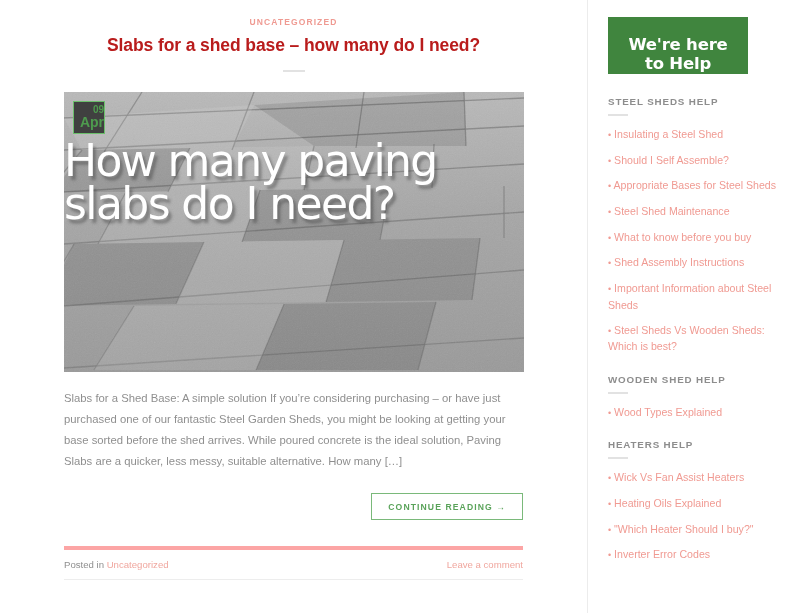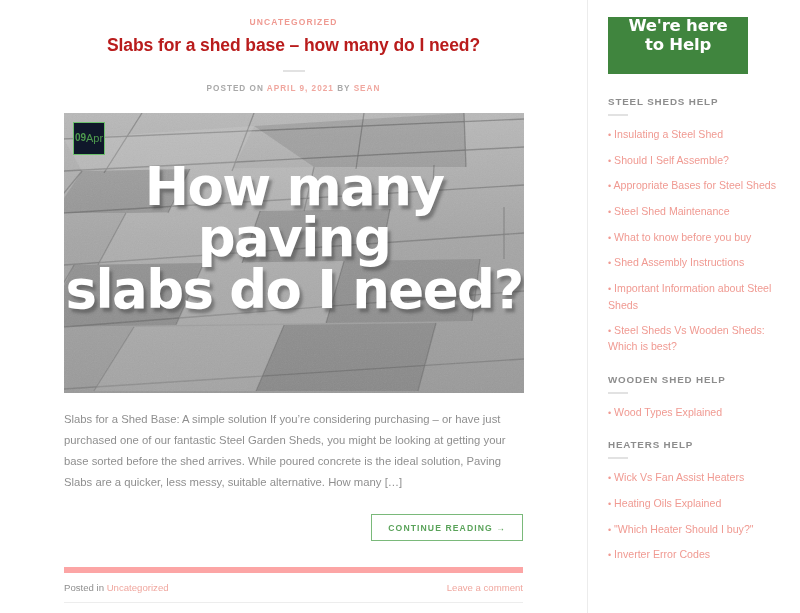--- a/index.html
+++ b/index.html
@@ -78,40 +78,40 @@
     background: #9d9d9d;
     overflow: hidden;
   }
   .featured .pave { position: absolute; inset: 0; }
   .date-badge {
     position: absolute;
     left: 9px;
     top: 9px;
     width: 32px;
     height: 33px;
-    background: #0f172a;
+    background: #404040;
     border: 1px solid #6bbf6b;
     display: flex;
-    flex-direction: row;
-    align-items: center;
+    flex-direction: column;
+    align-items: flex-end;
     justify-content: center;
     line-height: 1.05;
     z-index: 5;
   }
   .date-badge .d { font-size: 10px; font-weight: 700; color: #4e9b4e; }
-  .date-badge .m { font-size: 11px; font-weight: 400; color: #4e9b4e; }
+  .date-badge .m { font-size: 14px; font-weight: 700; color: #4e9b4e; }
 
   .overlay-text {
     position: absolute;
     left: 0; right: 0;
     top: 48px;
-    text-align: center;
+    text-align: left;
     font-family: "DejaVu Sans", sans-serif;
-    font-weight: 700;
-    font-size: 53px;
+    font-weight: 400;
+    font-size: 44px;
     line-height: 0.97;
     color: #ffffff;
     letter-spacing: -1.6px;
     text-shadow: 3px 4px 3px rgba(60,60,60,0.45);
     z-index: 4;
   }
 
   .excerpt {
     font-size: 11.3px;
     line-height: 1.85;
@@ -128,21 +128,21 @@
     font-size: 8.6px;
     letter-spacing: 1.1px;
     font-weight: 700;
     padding: 8px 16px 7px 16px;
     background: #ffffff;
     text-decoration: none;
   }
 
   .entry-footer {
     margin-top: 26px;
-    border-top: 6px solid #fca5a5;
+    border-top: 4px solid #fca5a5;
     border-bottom: 1px solid #ededed;
     padding: 9px 0 9px 0;
     display: flex;
     justify-content: space-between;
     align-items: center;
     font-size: 9.6px;
     color: #8f8f8f;
   }
   .entry-footer a { color: #f0a79f; text-decoration: none; }
 
@@ -156,21 +156,21 @@
     padding: 17px 18px 0 20px;
     overflow: hidden;
   }
 
   .help-banner {
     width: 140px;
     height: 57px;
     background: #40853e;
     color: #ffffff;
     display: flex;
-    align-items: flex-start;
+    align-items: flex-end;
     justify-content: center;
     text-align: center;
     font-size: 16.5px;
     font-weight: 700;
     line-height: 1.14;
     letter-spacing: -0.2px;
     font-family: "DejaVu Sans", sans-serif;
   }
 
   .widget { margin-top: 22px; }
@@ -207,26 +207,20 @@
     <article class="post">
 
       <div class="cat-line">
         <a href="#">UNCATEGORIZED</a>
       </div>
 
       <h2 class="post-title">Slabs for a shed base – how many do I need?</h2>
 
       <div class="title-rule"></div>
 
-      <div class="meta-line">
-        <span>POSTED ON</span>
-        <span class="lnk">APRIL 9, 2021</span>
-        <span>BY</span>
-        <span class="lnk">SEAN</span>
-      </div>
 
       <div class="featured">
         <svg class="pave" viewBox="0 0 460 280" preserveAspectRatio="none">
           <defs>
             <linearGradient id="gbg" x1="0" y1="0" x2="0" y2="1">
               <stop offset="0%" stop-color="#b9b9b9"></stop>
               <stop offset="45%" stop-color="#a6a6a6"></stop>
               <stop offset="100%" stop-color="#9a9a9a"></stop>
             </linearGradient>
             <filter id="grain">

